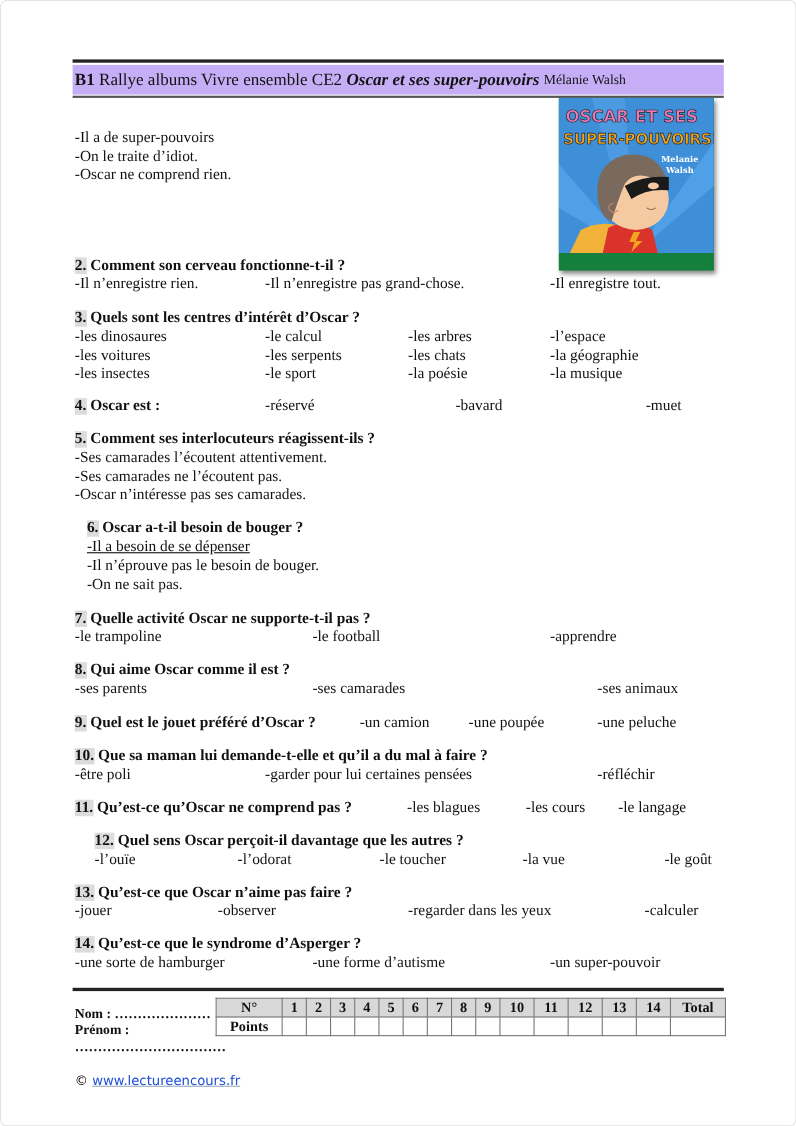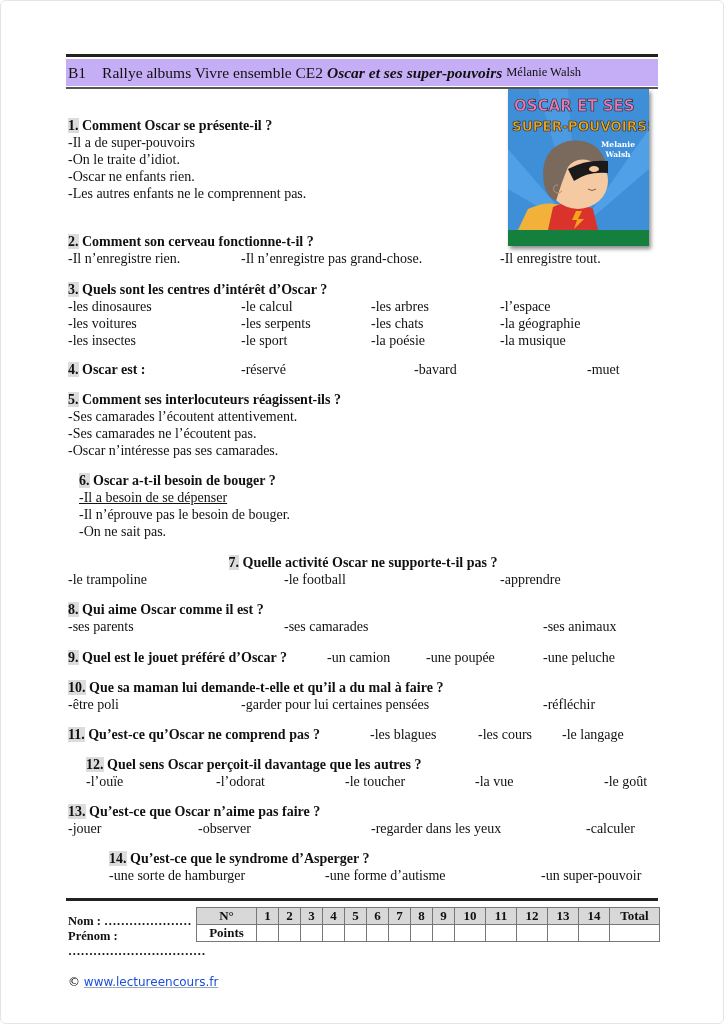--- a/index.html
+++ b/index.html
@@ -5,21 +5,21 @@
   html, body { margin: 0; padding: 0; }
   body {
     width: 724px; height: 1024px; background: #ffffff; position: relative; overflow: hidden;
     font-family: "Liberation Serif", "DejaVu Serif", serif; color: #111;
   }
   .page-frame { position: absolute; left: 0; top: 0; width: 724px; height: 1024px; box-sizing: border-box; border: 1px solid #e4e4e4; border-radius: 6px; }
   .header-wrap { position: absolute; left: 66px; top: 54px; width: 592px; }
   .header-rule-top { height: 3px; background: #222; }
   .header-band { background: #c6aef7; height: 27px; display: flex; align-items: center; padding-left: 2px; font-size: 15.5px; white-space: nowrap; margin-top: 2px; }
   .header-rule-bottom { height: 2px; background: #555; margin-top: 1px; }
-  .h-b1 { font-weight: normal; margin-right: 16px; }
+  .h-b1 { font-weight: bold; margin-right: 4px; }
   .h-title { font-weight: bold; font-style: italic; margin: 0 4px; }
   .h-author { font-size: 12.5px; }
 
   .cover { position: absolute; left: 508px; top: 89px; width: 141px; height: 157px; box-shadow: 2px 3px 4px rgba(0,0,0,0.45); overflow: hidden; background: #15803d; }
 
   .q { position: absolute; left: 68px; font-size: 14px; line-height: 17px; }
   .qtitle { font-weight: bold; }
   .num { background: #dcdcdc; }
   .line { height: 17px; white-space: nowrap; position: relative; }
   .opt { position: absolute; top: 0; white-space: nowrap; }
@@ -69,25 +69,23 @@
     <ellipse cx="70" cy="92" rx="30" ry="28" fill="#f5c9a2"></ellipse>
     <path d="M36,96 Q30,60 60,52 Q90,48 98,74 L92,76 Q70,64 60,78 Q54,92 48,112 Q40,110 36,96 Z" fill="#7a6a5e"></path>
     <path d="M60,80 Q78,70 100,72 L100,84 Q80,82 66,92 Z" fill="#1a1a1a"></path>
     <ellipse cx="86" cy="80" rx="5" ry="3" fill="#f5c9a2"></ellipse>
     <path d="M50,96 Q44,96 46,102 Q50,106 54,102" fill="none" stroke="#c98a6e" stroke-width="1"></path>
     <path d="M80,100 Q84,103 88,100" fill="none" stroke="#8a5a4a" stroke-width="1"></path>
   </svg>
 </div>
 
 <div class="q" style="top:117px;">
-  <div class="line qtitle"><span class="num">1.</span> <span>Comment Oscar se présente-il ?</span></div>
   <div class="line">-Il a de super-pouvoirs</div>
   <div class="line">-On le traite d’idiot.</div>
-  <div class="line">-Oscar ne enfants rien.</div>
-  <div class="line">-Les autres enfants ne le comprennent pas.</div>
+  <div class="line">-Oscar ne comprend rien.</div>
 </div>
 
 <div class="q" style="top:233px; width:590px;">
   <div class="line qtitle"><span class="num">2.</span> <span>Comment son cerveau fonctionne-t-il ?</span></div>
   <div class="line">
     <span class="opt" style="left:0">-Il n’enregistre rien.</span>
     <span class="opt" style="left:173px">-Il n’enregistre pas grand-chose.</span>
     <span class="opt" style="left:432px">-Il enregistre tout.</span>
   </div>
 </div>
@@ -130,21 +128,21 @@
   <div class="line">-Oscar n’intéresse pas ses camarades.</div>
 </div>
 
 <div class="q" style="top:472px;margin-left:11px;">
   <div class="line qtitle"><span class="num">6.</span> <span>Oscar a-t-il besoin de bouger ?</span></div>
   <div class="line underline">-Il a besoin de se dépenser</div>
   <div class="line">-Il n’éprouve pas le besoin de bouger.</div>
   <div class="line">-On ne sait pas.</div>
 </div>
 
-<div class="q" style="top:554px; width:590px;text-align:center;">
+<div class="q" style="top:554px; width:590px;">
   <div class="line qtitle"><span class="num">7.</span> <span>Quelle activité Oscar ne supporte-t-il pas ?</span></div>
   <div class="line">
     <span class="opt" style="left:0">-le trampoline</span>
     <span class="opt" style="left:216px">-le football</span>
     <span class="opt" style="left:432px">-apprendre</span>
   </div>
 </div>
 
 <div class="q" style="top:601px; width:590px;">
   <div class="line qtitle"><span class="num">8.</span> <span>Qui aime Oscar comme il est ?</span></div>
@@ -196,21 +194,21 @@
 <div class="q" style="top:803px; width:590px;">
   <div class="line qtitle"><span class="num">13.</span> <span>Qu’est-ce que Oscar n’aime pas faire ?</span></div>
   <div class="line">
     <span class="opt" style="left:0">-jouer</span>
     <span class="opt" style="left:130px">-observer</span>
     <span class="opt" style="left:303px">-regarder dans les yeux</span>
     <span class="opt" style="left:518px">-calculer</span>
   </div>
 </div>
 
-<div class="q" style="top:850px; width:590px;margin-left:41px;">
+<div class="q" style="top:850px; width:590px;">
   <div class="line qtitle"><span class="num">14.</span> <span>Qu’est-ce que le syndrome d’Asperger ?</span></div>
   <div class="line">
     <span class="opt" style="left:0">-une sorte de hamburger</span>
     <span class="opt" style="left:216px">-une forme d’autisme</span>
     <span class="opt" style="left:432px">-un super-pouvoir</span>
   </div>
 </div>
 
 <div class="footer-rule"></div>
 

